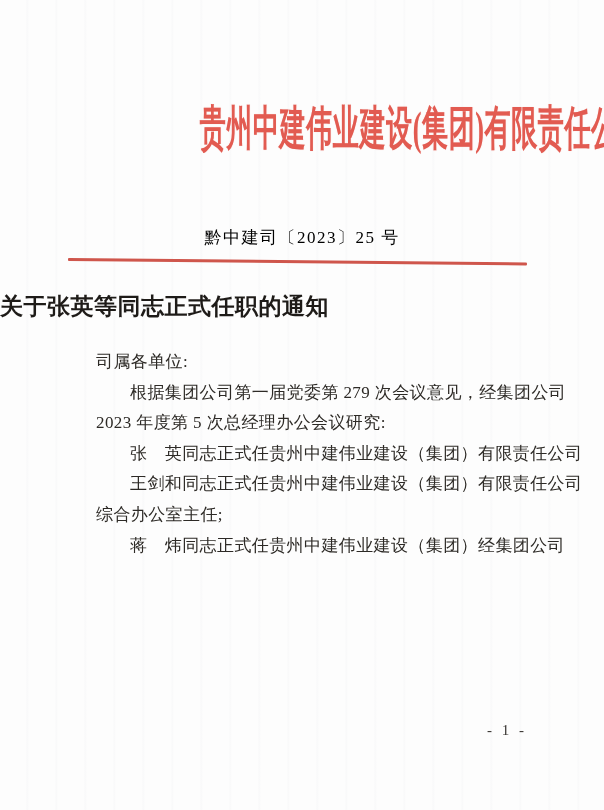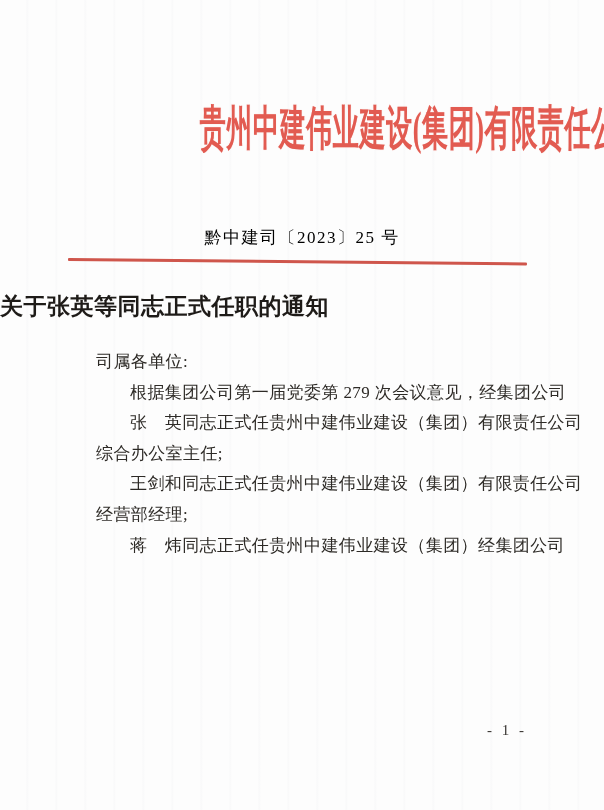--- a/index.html
+++ b/index.html
@@ -120,21 +120,21 @@
 
   <div class="doc-number">黔中建司〔2023〕25 号</div>
 
   <div class="red-rule"></div>
 
   <h1 class="title">关于张英等同志正式任职的通知</h1>
 
   <div class="body">
     <div class="line">司属各单位:</div>
     <div class="line indent">根据集团公司第一届党委第 279 次会议意见，经集团公司</div>
+    <div class="line">2023 年度第 5 次总经理办公会议研究:</div>
     <div class="line indent">张　英同志正式任贵州中建伟业建设（集团）有限责任公司</div>
+    <div class="line indent">王剑和同志正式任贵州中建伟业建设（集团）有限责任公司</div>
     <div class="line">综合办公室主任;</div>
-    <div class="line indent">王剑和同志正式任贵州中建伟业建设（集团）有限责任公司</div>
-    <div class="line">经营部经理;</div>
     <div class="line indent">蒋　炜同志正式任贵州中建伟业建设（集团）经集团公司</div>
   </div>
 
   <div class="page-number">- 1 -</div>
 </div>
 
 </body></html>

